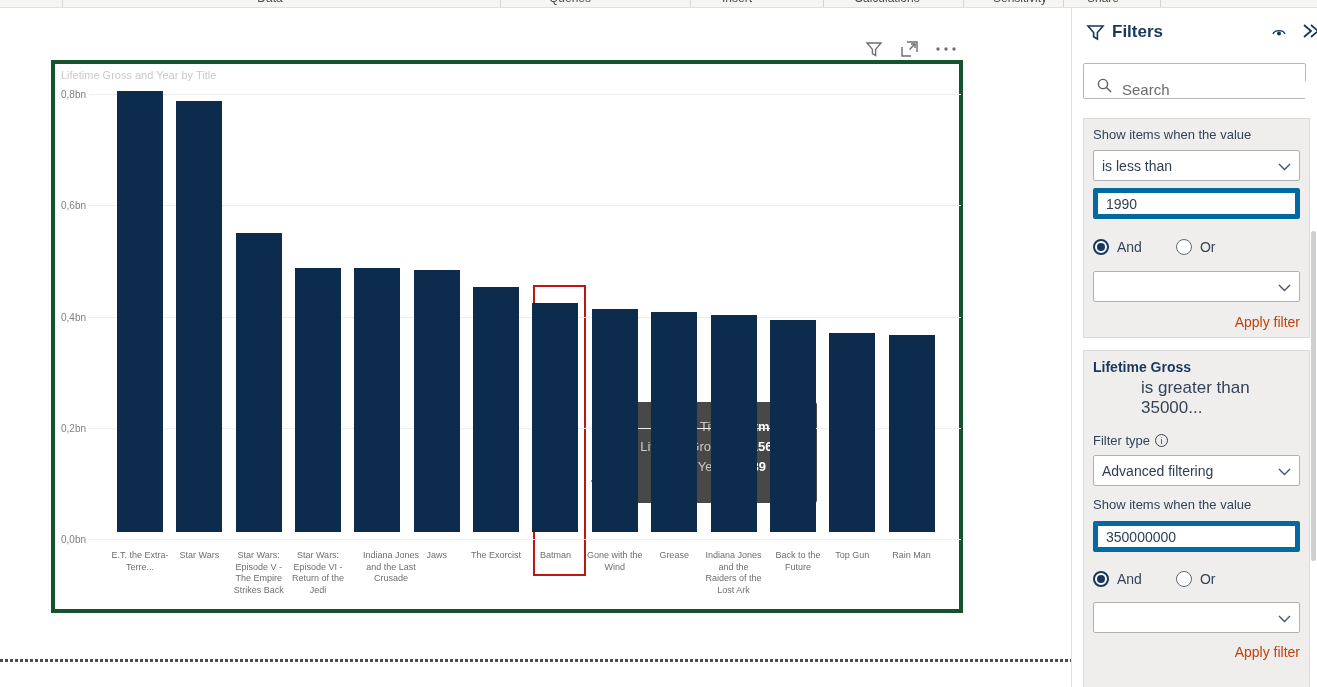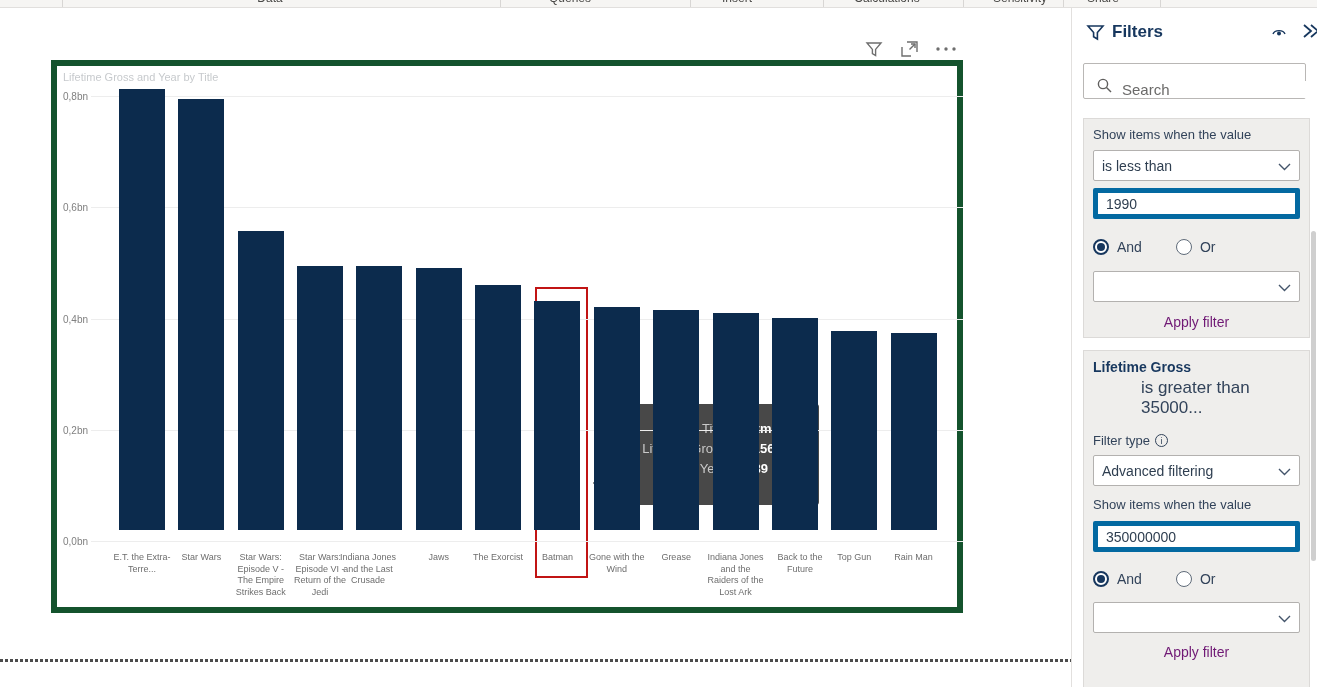--- a/index.html
+++ b/index.html
@@ -6,21 +6,21 @@
   html,body { background:#fff; }
   body { font-family:"Liberation Sans", sans-serif; }
   #stage { position:relative; width:1317px; height:687px; overflow:hidden; background:#fff; }
 
   
   #ribbon { position:absolute; left:0; top:0; width:1317px; height:8px; background:#f6f5f3; border-bottom:1px solid #e1dfdd; overflow:hidden; }
   .ribbon-tab { position:absolute; top:-9px; font-size:12px; color:#4a4947; transform:translateX(-50%); white-space:nowrap; }
   .ribbon-sep { position:absolute; top:0; width:1px; height:8px; background:#d8d6d4; }
 
   
-  #visual { position:absolute; left:51px; top:60px; width:912px; height:553px; background:#fff; border:6px solid #14532d; }
+  #visual { position:absolute; left:51px; top:60px; width:912px; height:553px; background:#fff; border:4px solid #14532d; }
   #visual-title { position:absolute; left:6px; top:5px; font-size:11px; color:#c7cacd; }
   .gridline { position:absolute; left:34px; width:872px; height:1px; background:#ededed; }
   .ytick { position:absolute; left:6px; width:44px; font-size:10px; color:#808080; transform:translateY(-50%); }
   .bar { position:absolute; bottom:77px; }
   .xlabel { position:absolute; top:486px; width:60px; text-align:center; font-size:9px; line-height:11.5px; color:#6e6e6e; }
 
   #highlight-rect { position:absolute; left:478px; top:221px; width:53px; height:291px; border:2px solid #c11414; }
 
   #tooltip { position:absolute; left:543px; top:338px; width:219px; height:101px; background:rgba(42,42,42,0.86); border-radius:3px; color:#fff; }
   #tooltip .tt-grid { display:grid; grid-template-columns:118px auto; column-gap:13px; row-gap:5px; padding:17px 10px 0 8px; }
@@ -49,21 +49,21 @@
   #card-2 { top:342px; height:370px; }
   .f-label { font-size:13px; color:#32435a; }
   .f-field-name { font-size:14px; font-weight:bold; color:#17375e; }
   .dropdown { height:31px; background:#fff; border:1px solid #b3b1af; border-radius:2px; display:flex; align-items:center; padding:0 8px; font-size:14px; color:#2e3e50; justify-content:space-between; cursor:pointer; }
   .f-input { width:100%; height:31px; background:#fff; border:5px solid #0369a1; border-radius:2px; padding:0 8px; font-size:14px; color:#2e3e50; font-family:"Liberation Sans", sans-serif; outline:none; }
   .radio-row { display:flex; align-items:center; gap:8px; font-size:14px; color:#32435a; }
   .radio { width:16px; height:16px; border-radius:50%; border:1px solid #5f6b79; background:#fff; position:relative; cursor:pointer; flex:0 0 auto; }
   .radio.checked { border:2px solid #17375e; }
   .radio.checked::after { content:""; position:absolute; left:2px; top:2px; width:8px; height:8px; border-radius:50%; background:#17375e; }
   .radio-gap { width:18px; }
-  .apply-filter { text-align:center; font-size:14px; color:#701a75; cursor:default; }
+  .apply-filter { text-align:right; font-size:14px; color:#c2410c; cursor:default; }
 
   #pane-scroll-thumb { position:absolute; left:239px; top:223px; width:5px; height:330px; background:#cfcfcf; border-radius:3px; }
 
   .mb3{margin-bottom:3px}.mb7{margin-bottom:7px}.mb8{margin-bottom:8px}
   .mb9{margin-bottom:9px}.mb11{margin-bottom:11px}.mb12{margin-bottom:12px}
   .mb15{margin-bottom:15px}.mb16{margin-bottom:16px}.mb19{margin-bottom:19px}.mb20{margin-bottom:20px}
   .info-circle { display:inline-block; width:13px; height:13px; border:1px solid #32435a; border-radius:50%; font-size:9px; line-height:12px; text-align:center; color:#32435a; margin-left:5px; vertical-align:1px; }
 </style>
 </head>
 <body>
@@ -124,21 +124,21 @@
       <div class="bar" style="left: 536.8px; width: 46px; height: 223px; background: rgb(12, 43, 77);"></div>
       <div class="bar" style="left: 596.15px; width: 46px; height: 220px; background: rgb(12, 43, 77);"></div>
       <div class="bar" style="left: 655.5px; width: 46px; height: 217px; background: rgb(12, 43, 77);"></div>
       <div class="bar" style="left: 714.85px; width: 46px; height: 212px; background: rgb(12, 43, 77);"></div>
       <div class="bar" style="left: 774.2px; width: 46px; height: 199px; background: rgb(12, 43, 77);"></div>
       <div class="bar" style="left: 833.55px; width: 46px; height: 197px; background: rgb(12, 43, 77);"></div>
       <div class="xlabel" style="left: 55px;">E.T. the Extra-Terre...</div>
       <div class="xlabel" style="left: 114.35px;">Star Wars</div>
       <div class="xlabel" style="left: 173.7px;">Star Wars: Episode V - The Empire Strikes Back</div>
       <div class="xlabel" style="left: 233.05px;">Star Wars: Episode VI - Return of the Jedi</div>
-      <div class="xlabel" style="left: 281px;">Indiana Jones and the Last Crusade</div>
+      <div class="xlabel" style="left: 306px;">Indiana Jones and the Last Crusade</div>
       <div class="xlabel" style="left: 351.75px;">Jaws</div>
       <div class="xlabel" style="left: 411.1px;">The Exorcist</div>
       <div class="xlabel" style="left: 470.45px;">Batman</div>
       <div class="xlabel" style="left: 529.8px;">Gone with the Wind</div>
       <div class="xlabel" style="left: 589.15px;">Grease</div>
       <div class="xlabel" style="left: 648.5px;">Indiana Jones and the Raiders of the Lost Ark</div>
       <div class="xlabel" style="left: 713px;">Back to the Future</div>
       <div class="xlabel" style="left: 767.2px;">Top Gun</div>
       <div class="xlabel" style="left: 826.55px;">Rain Man</div>
     </div>

